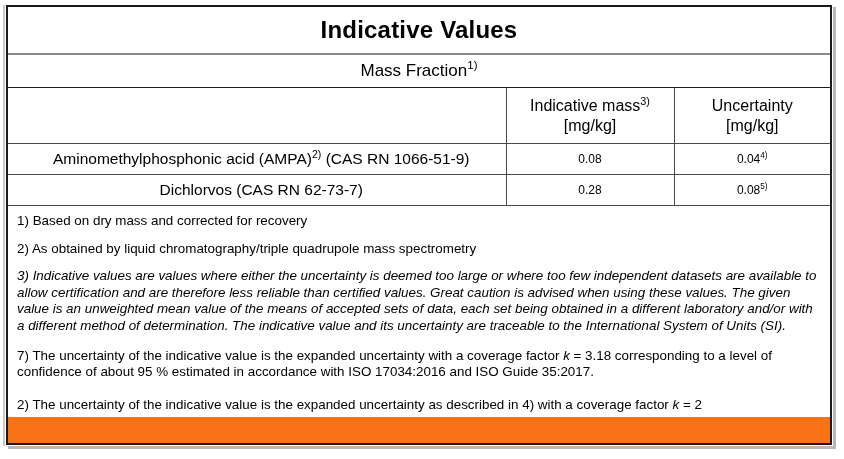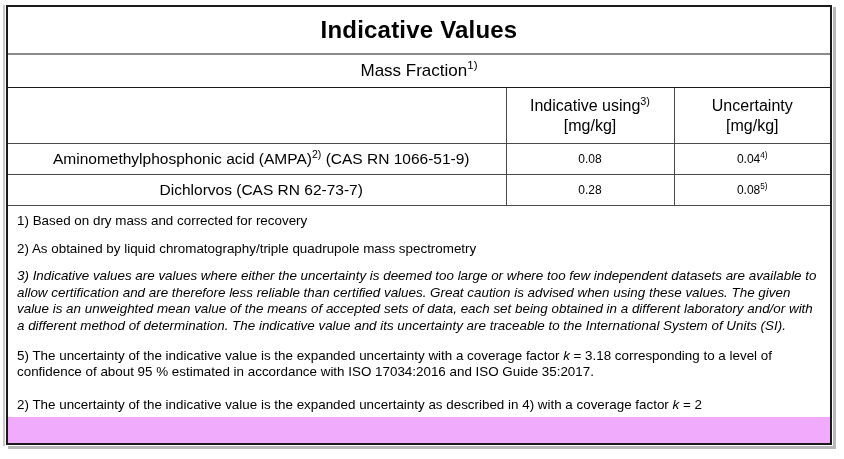--- a/index.html
+++ b/index.html
@@ -24,21 +24,21 @@
 
   
   .table-frame {
     position: absolute;
     left: 6px;
     top: 5px;
     width: 826px;
     height: 440px;
     box-sizing: border-box;
     border: 2px solid #1a1a1a;
-    background: #f0abfc;
+    background: #f97316;
   }
 
   
   .shadow-right {
     position: absolute;
     left: 833px;
     top: 7px;
     width: 3px;
     height: 441px;
     background: #b8b8b8;
@@ -168,42 +168,42 @@
       </colgroup>
       <tbody>
         <tr>
           <td class="title-cell" colspan="3">Indicative Values</td>
         </tr>
         <tr>
           <td class="massfraction-cell" colspan="3"><span>Mass Fraction</span><sup>1)</sup></td>
         </tr>
         <tr>
           <td class="hdr hdr-blank"></td>
-          <td class="hdr"><span>Indicative using</span><sup>3)</sup><br><span>[mg/kg]</span></td>
+          <td class="hdr"><span>Indicative mass</span><sup>3)</sup><br><span>[mg/kg]</span></td>
           <td class="hdr hdr-last"><span>Uncertainty</span><br><span>[mg/kg]</span></td>
         </tr>
 
         <tr>
           <td class="row-name"><span>Aminomethylphosphonic acid (AMPA)</span><sup>2)</sup><span> (CAS RN 1066-51-9)</span></td>
           <td class="row-val">0.08</td>
           <td class="row-val row-val-last"><span>0.04</span><sup>4)</sup></td>
         </tr>
 
         <tr>
           <td class="row-name"><span>Dichlorvos (CAS RN 62-73-7)</span><sup></sup><span></span></td>
           <td class="row-val">0.28</td>
           <td class="row-val row-val-last"><span>0.08</span><sup>5)</sup></td>
         </tr>
 
         <tr>
           <td class="notes-cell" colspan="3">
             <p class="note">1) Based on dry mass and corrected for recovery</p>
             <p class="note">2) As obtained by liquid chromatography/triple quadrupole mass spectrometry</p>
             <p class="note block3">3) Indicative values are values where either the uncertainty is deemed too large or where too few independent datasets are available to allow certification and are therefore less reliable than certified values. Great caution is advised when using these values. The given value is an unweighted mean value of the means of accepted sets of data, each set being obtained in a different laboratory and/or with a different method of determination. The indicative value and its uncertainty are traceable to the International System of Units (SI).</p>
-            <p class="note"><span>5) The uncertainty of the indicative value is the expanded uncertainty with a coverage factor </span><span class="ital">k</span><span> = 3.18 corresponding to a level of confidence of about 95 % estimated in accordance with ISO 17034:2016 and ISO Guide 35:2017.</span></p>
+            <p class="note"><span>7) The uncertainty of the indicative value is the expanded uncertainty with a coverage factor </span><span class="ital">k</span><span> = 3.18 corresponding to a level of confidence of about 95 % estimated in accordance with ISO 17034:2016 and ISO Guide 35:2017.</span></p>
             <p class="note note5"><span>2) The uncertainty of the indicative value is the expanded uncertainty as described in 4) with a coverage factor </span><span class="ital">k</span><span> = 2</span></p>
           </td>
         </tr>
       </tbody>
     </table>
   </div>
 
 </div>
 
 </body></html>

